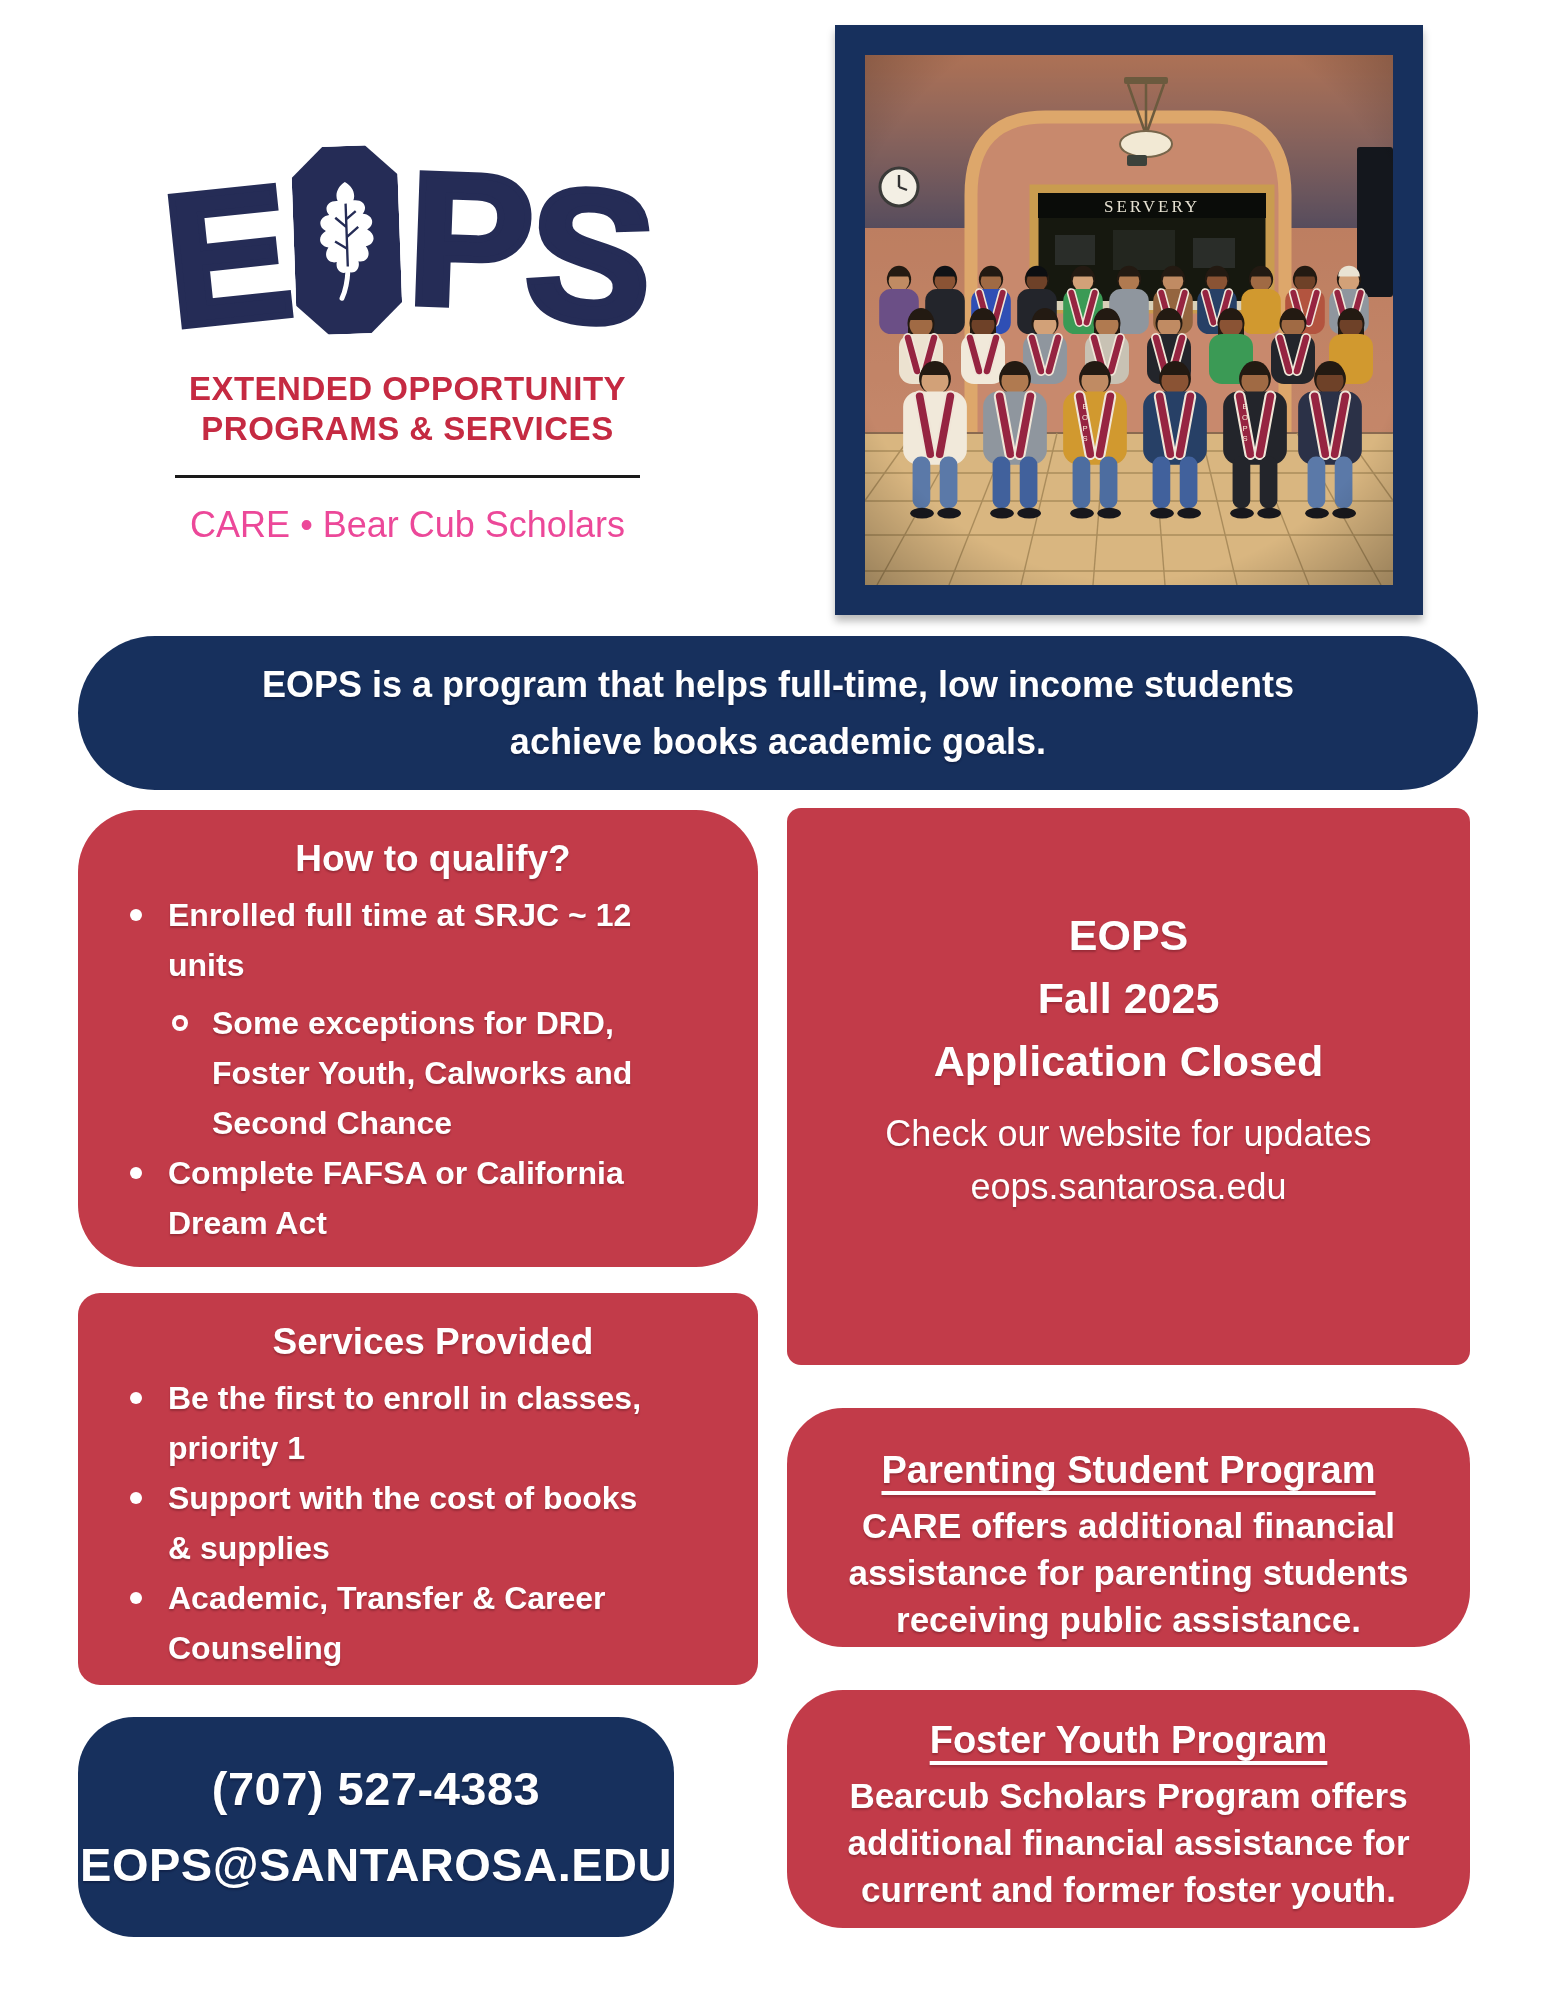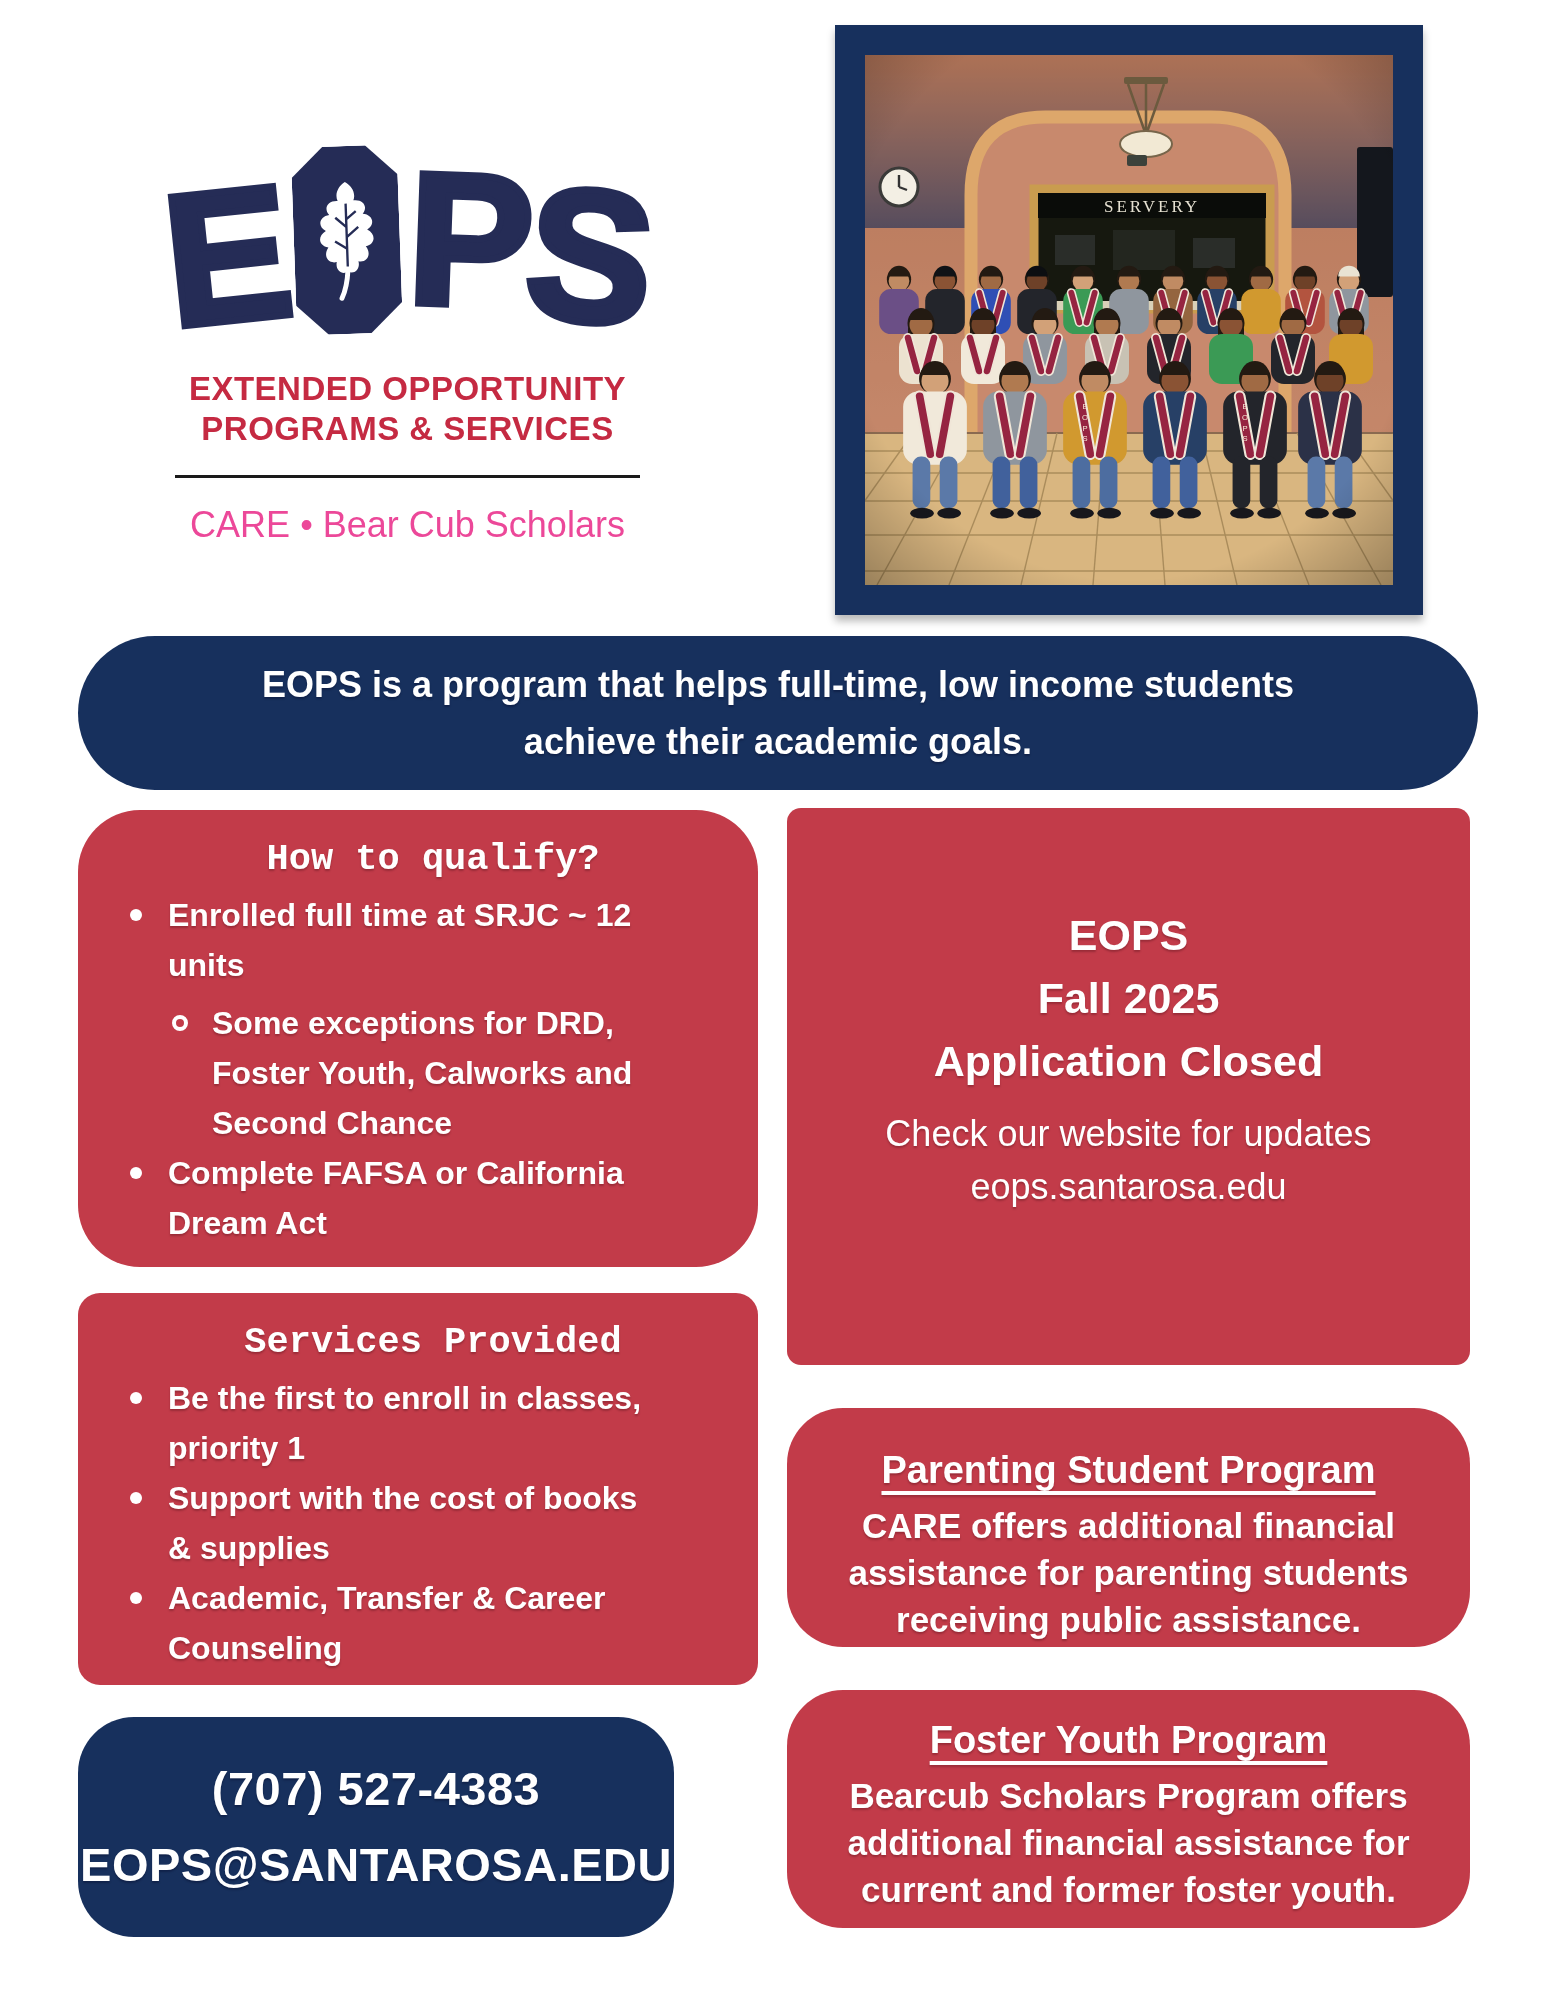--- a/index.html
+++ b/index.html
@@ -33,21 +33,21 @@
   .banner{position:absolute;left:78px;top:636px;width:1400px;height:154px;border-radius:77px;
           background:#17305d;display:flex;align-items:center;justify-content:center;}
   .banner .lines{color:#fff;font-weight:700;font-size:36px;line-height:57px;text-align:center;
                  text-shadow:0 2px 2px rgba(0,0,30,.30);}
 
   .card{position:absolute;box-sizing:border-box;color:#fff;
         text-shadow:0 2px 2px rgba(60,10,15,.30);}
   .red{background:#c23b49;}
   .navy{background:#17305d;text-shadow:0 2px 2px rgba(0,0,30,.30);}
 
-  .card h2{margin:0;text-align:center;font-size:37px;line-height:46px;font-weight:700;font-family:Liberation Mono, monospace;}
+  .card h2{margin:0;text-align:center;font-size:37px;line-height:46px;font-weight:700;}
   .card h3{margin:0;text-align:center;font-size:38px;line-height:48px;font-weight:700;
            text-decoration:underline;text-decoration-thickness:4px;text-underline-offset:8px;}
   .card ul{list-style:none;margin:8px 0 0;padding:0;}
   .card li{position:relative;padding-left:44px;font-size:32px;line-height:50px;font-weight:700;}
   .l1 > li::before{content:"";position:absolute;left:6px;top:19px;width:12px;height:12px;
                    border-radius:50%;background:#fff;}
   .l2{margin-left:58px;}
   .l2 > li::before{content:"";position:absolute;left:4px;top:17px;width:8px;height:8px;
                    border-radius:50%;border:4px solid #fff;background:transparent;}
 
@@ -415,21 +415,21 @@
             <ellipse cx="479.16" cy="458.15999999999997" rx="11.799999999999999" ry="5.31" fill="#17171c"></ellipse>
           </g>
         </g>
 
       <rect x="0" y="0" width="528" height="530" fill="url(#vig)"></rect>
     </svg>
   </figure>
 
   <section class="banner">
     <div class="lines">EOPS is a program that helps full-time, low income students
-achieve their academic goals.</div>
+achieve books academic goals.</div>
   </section>
 
   <section class="card red qualify">
     <h2>How to qualify?</h2>
     <ul class="l1">
       <li>
         <span class="lines">Enrolled full time at SRJC ~ 12
 units</span>
         <ul class="l2">
           <li>

